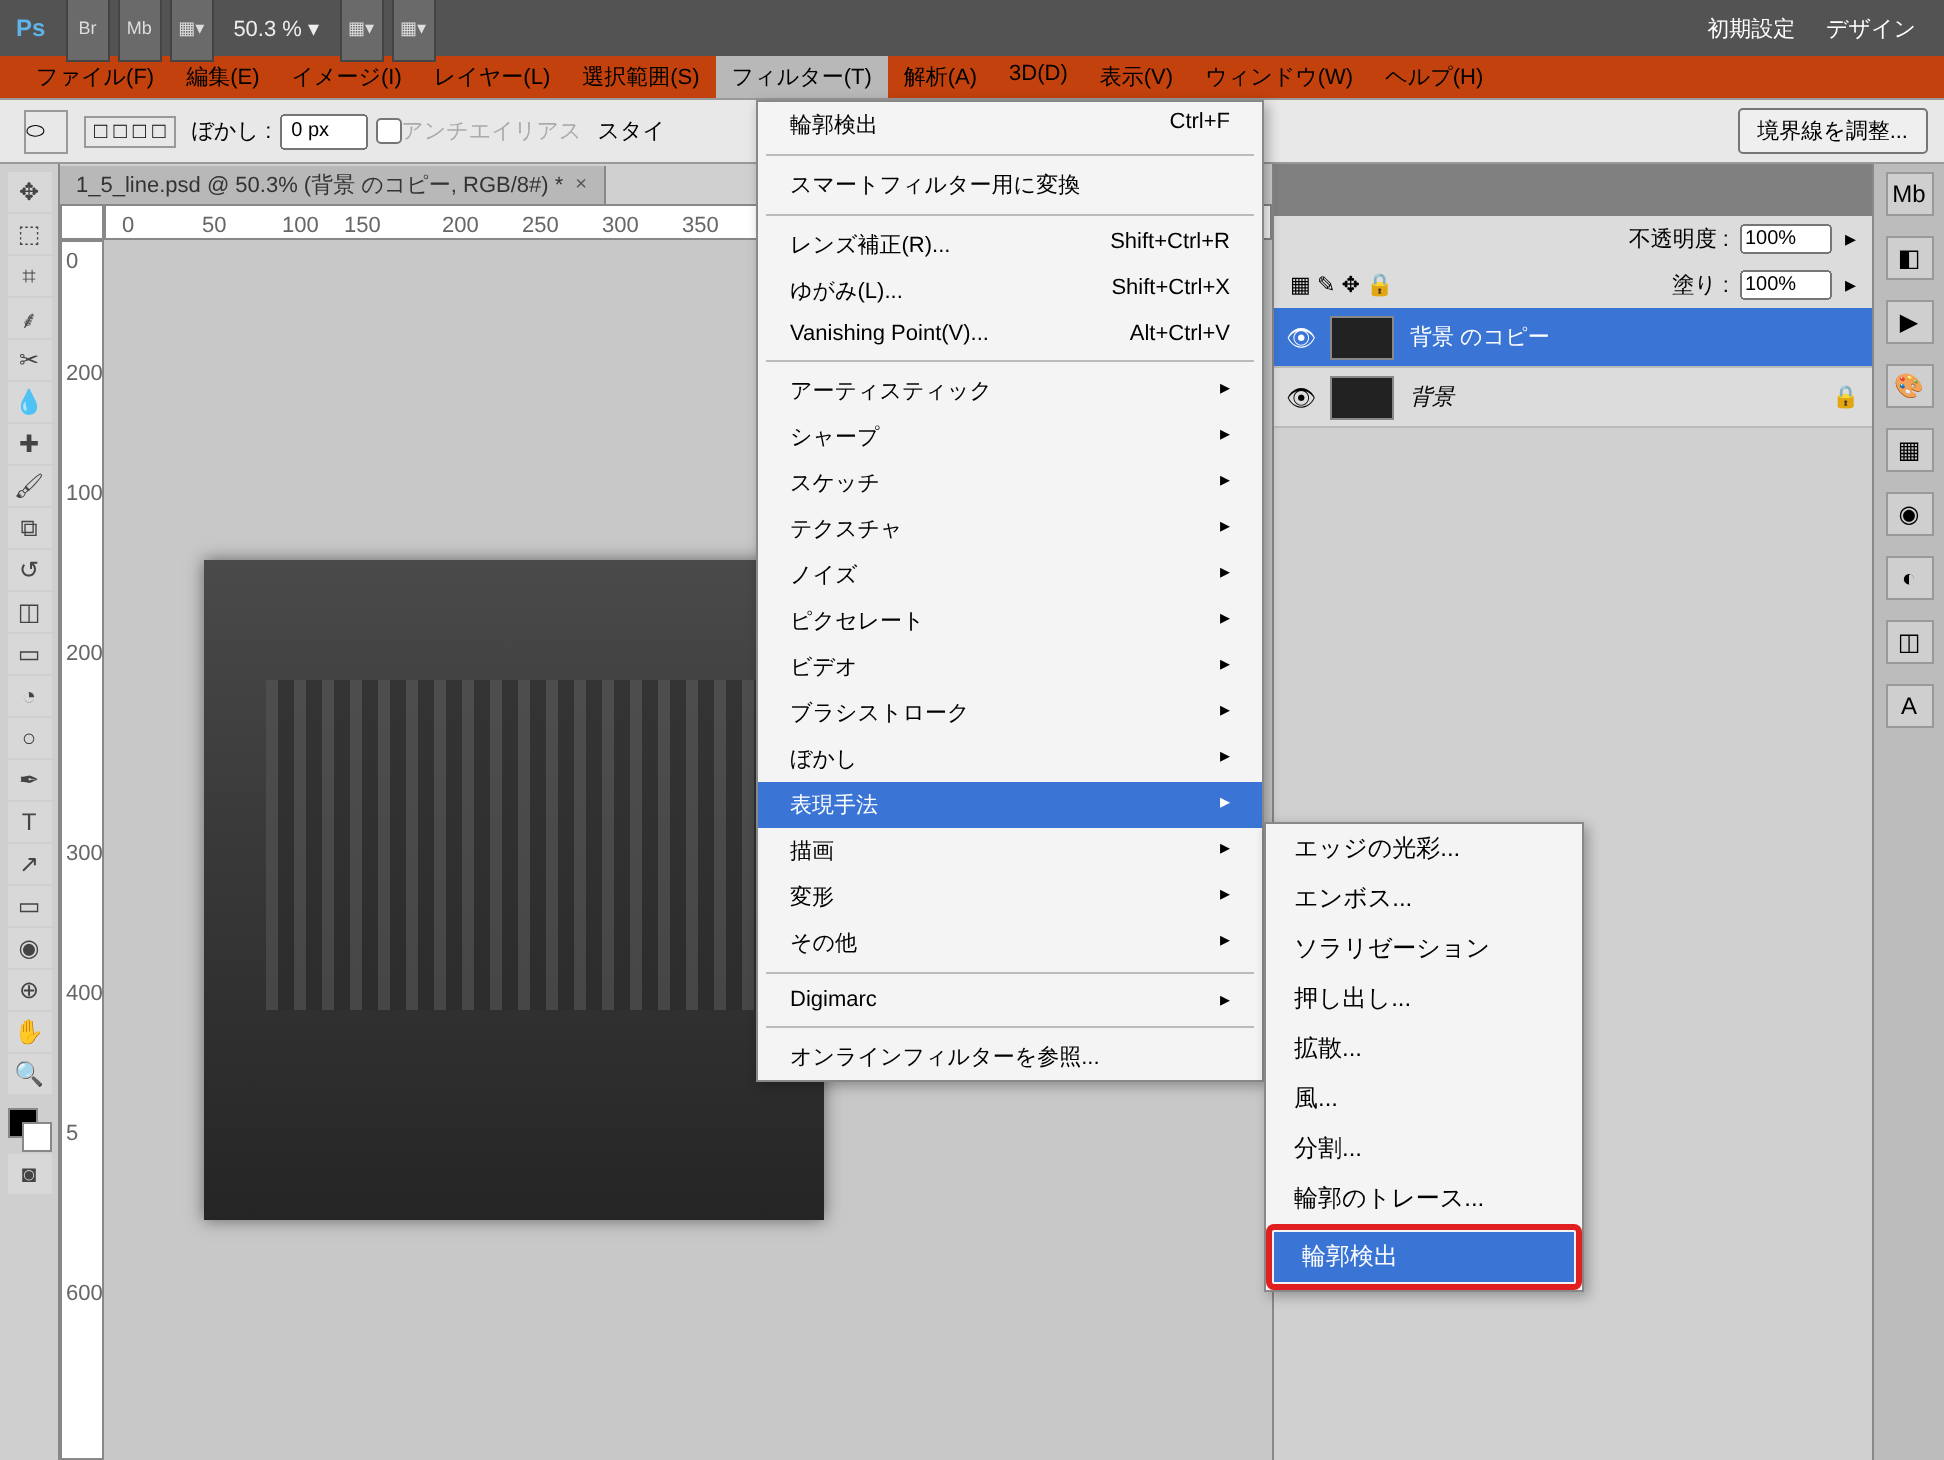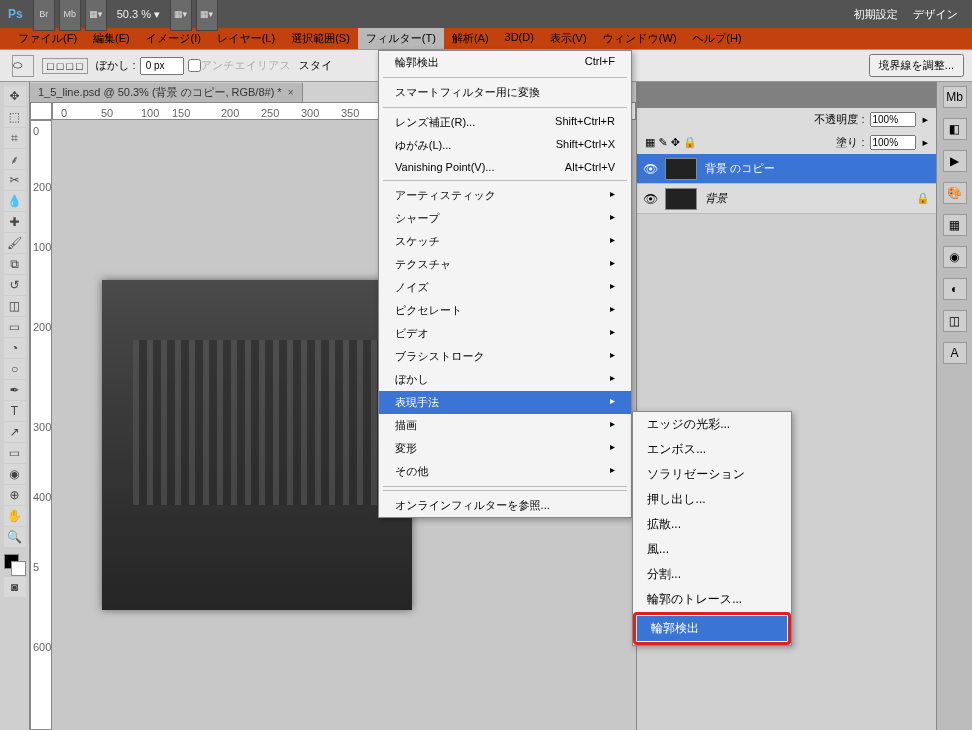--- a/index.html
+++ b/index.html
@@ -287,20 +287,23 @@
   <div class="dd-item arrow">
       <span>描画</span>
     </div>
   <div class="dd-item arrow">
       <span>変形</span>
     </div>
   <div class="dd-item arrow">
       <span>その他</span>
     </div>
   <div class="dd-sep"></div>
+  <div class="dd-item arrow">
+      <span>Digimarc</span>
+    </div>
   <div class="dd-sep"></div>
   <div class="dd-item">
       <span>オンラインフィルターを参照...</span>
     </div>
 </div>
 
 <div class="submenu">
   <div class="dd-item">エッジの光彩...</div>
   <div class="dd-item">エンボス...</div>
   <div class="dd-item">ソラリゼーション</div>

